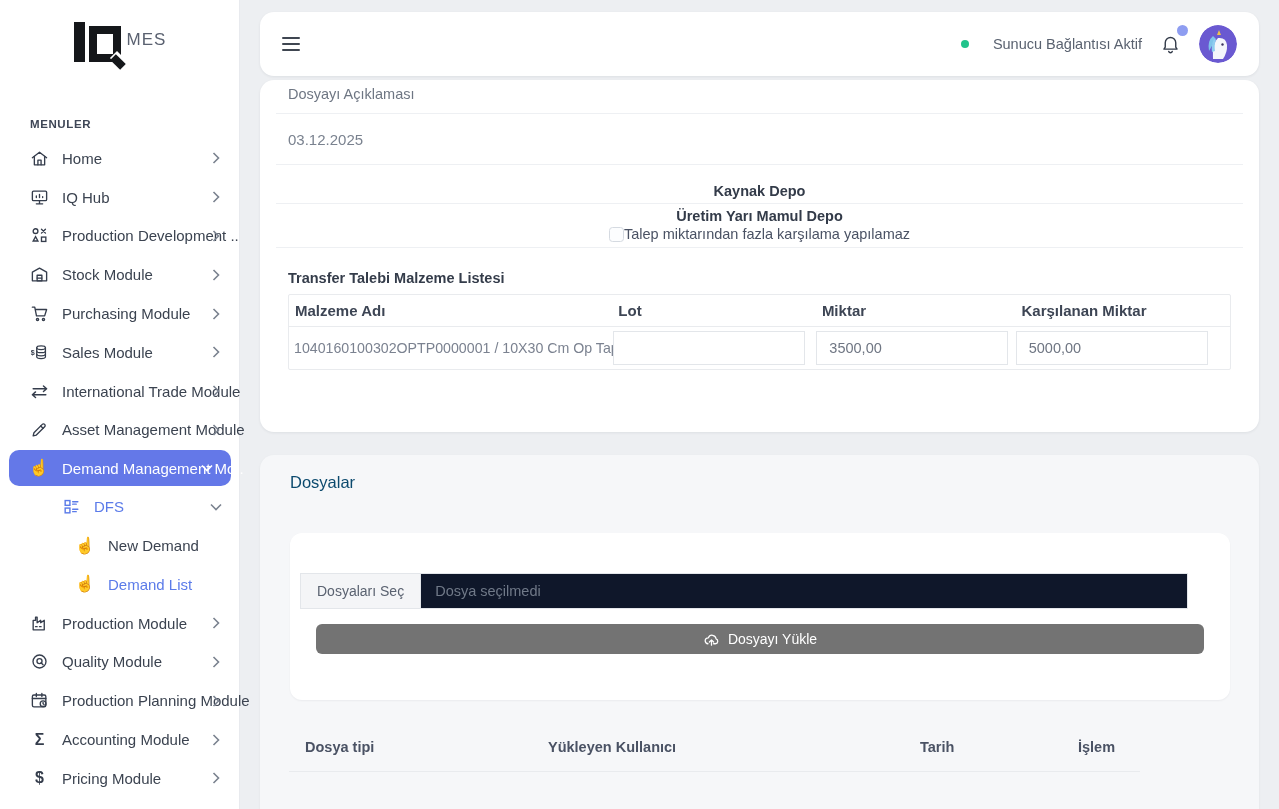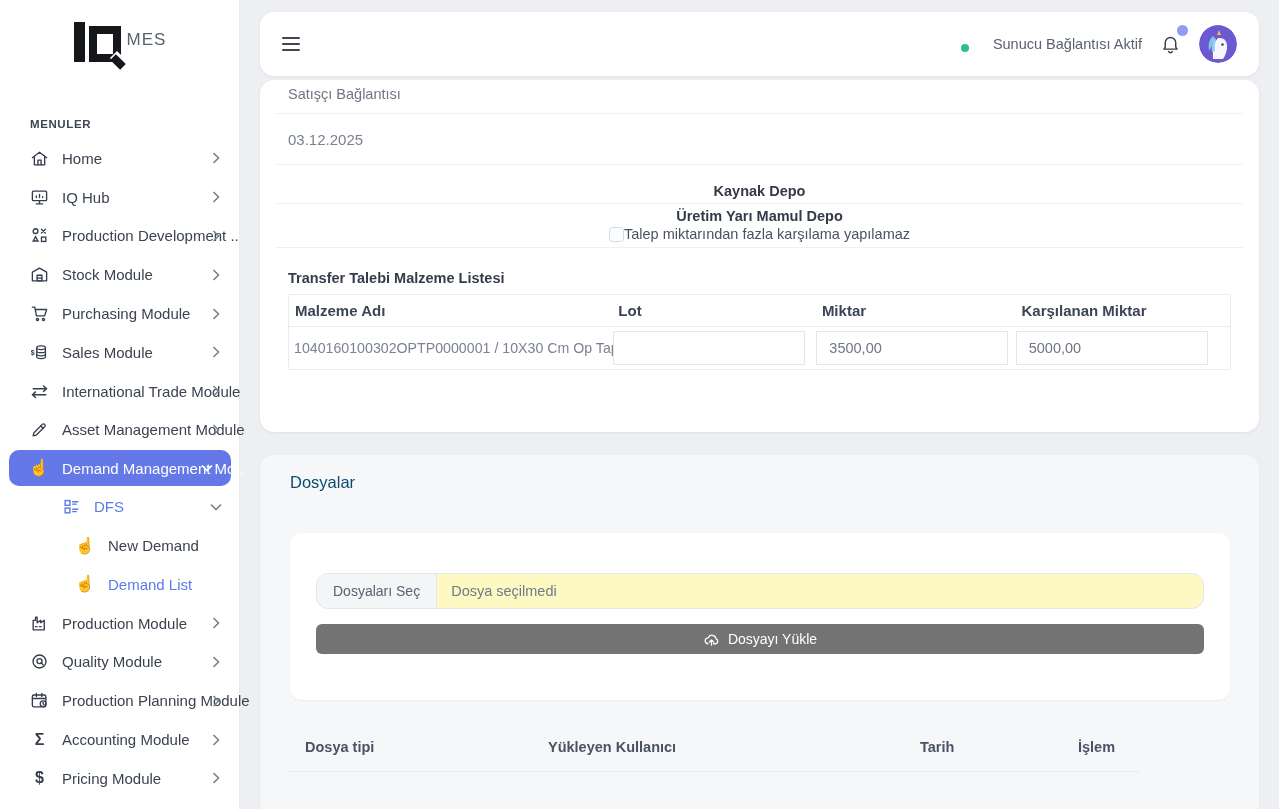--- a/index.html
+++ b/index.html
@@ -39,21 +39,21 @@
   .mi.sub1 .ic { color:#5b7be9; }
   .mi.sub2 { padding-left:76px; }
   .mi.blue { color:#5b7be9; }
   .mi.blue .ic, .mi.blue .glyph { color:#5b7be9; }
   
   .card { position:absolute; background:#ffffff; border-radius:14px; box-shadow:0 1px 3px rgba(16,24,40,.07); }
   .topbar { left:260px; top:12px; width:999px; height:64px; display:flex; align-items:center; padding:0 22px; }
   .burger { width:18px; height:14px; display:flex; flex-direction:column; justify-content:space-between; cursor:pointer; }
   .burger span { display:block; height:2.4px; background:#3f4651; border-radius:1px; }
   .topbar-right { margin-left:auto; display:flex; align-items:center; gap:18px; }
-  .server-status { display:flex; align-items:flex-end; gap:24px; font-size:14.5px; color:#5a6270; }
+  .server-status { display:flex; align-items:center; gap:24px; font-size:14.5px; color:#5a6270; }
   .dot-green { width:8px; height:8px; border-radius:50%; background:#21c38b; }
   .bell-wrap { position:relative; display:flex; cursor:pointer; }
   .notif-dot { position:absolute; right:-7px; top:-8px; width:11px; height:11px; border-radius:50%; background:#8e9df1; }
   .avatar { width:38px; height:38px; border-radius:50%; overflow:hidden; cursor:pointer; flex:none; }
   
   .form-card { left:260px; top:80px; width:999px; height:352px; }
   .hr { position:absolute; left:16px; right:16px; height:1px; background:#eef0f3; }
   .lbl { position:absolute; left:28px; font-size:14.5px; color:#6e7683; }
   .center-line { position:absolute; left:0; width:100%; text-align:center; font-size:14.5px; }
   .bold-dark { font-weight:bold; color:#333b49; }
@@ -65,21 +65,21 @@
   .mtable .th { font-size:15px; font-weight:600; color:#3d4554; padding-left:6px; }
   .mtable .trow { display:flex; height:42px; align-items:center; }
   .c1 { width:324px; } .c2 { width:204px; } .c3 { width:200px; } .c4 { width:215px; }
   .cell-text { font-size:14.2px; color:#7b8290; padding-left:5px; white-space:nowrap; }
   .inp { height:34px; border:1px solid #e3e6ea; border-radius:0; font-size:14.5px; color:#6f7683;
          padding:0 12px; width:192px; outline:none; background:#fff; font-family:"Liberation Sans",sans-serif; }
   
   .files-card { position:absolute; left:260px; top:455px; width:999px; height:354px; background:#f6f7f9; border-radius:14px 14px 0 0; box-shadow:0 1px 3px rgba(16,24,40,.05); }
   .files-title { position:absolute; left:30px; top:18px; font-size:16.5px; color:#0c4a6e; }
   .upload-card { position:absolute; left:30px; top:78px; width:940px; height:167px; background:#ffffff; border-radius:12px; box-shadow:0 1px 2px rgba(16,24,40,.05); }
-  .file-input { position:absolute; left:26px; top:40px; width:888px; height:36px; border:1px solid #e3e6ea; border-radius:12px; display:flex; align-items:center; overflow:hidden; background:#fef9c3; cursor:pointer; }
+  .file-input { position:absolute; left:10px; top:40px; width:888px; height:36px; border:1px solid #e3e6ea; border-radius:0; display:flex; align-items:center; overflow:hidden; background:#0f172a; cursor:pointer; }
   .file-btn { height:100%; display:flex; align-items:center; padding:0 16px; background:#f4f5f7; border-right:1px solid #e3e6ea; font-size:14px; color:#5a6270; }
   .file-none { font-size:14.5px; color:#707988; padding-left:14px; }
   .upload-btn { position:absolute; left:26px; top:91px; width:888px; height:30px; background:#737373; border:none; border-radius:6px;
     color:#ffffff; font-size:14px; font-family:"Liberation Sans",sans-serif; display:flex; align-items:center; justify-content:center; gap:8px; cursor:pointer; }
   .ftable-h { position:absolute; font-size:14.5px; font-weight:600; color:#4a5264; top:284px; }
   .f-div { position:absolute; left:29px; width:851px; top:316px; height:1px; background:#e9ebee; }
 </style>
 </head>
 <body>
 
@@ -354,21 +354,21 @@
         <path d="M14 34 Q13 18 19 13 Q27 12 28 20 Q28.5 27 24 34 Z" fill="#f4f6fb"></path>
         <path d="M18 10 L20 5 L22 10 Z" fill="#f0c24a"></path>
         <circle cx="23.5" cy="19.5" r="1.2" fill="#3c3560"></circle>
         <path d="M15 14 Q12 20 13 27 L16 26 Q15 19 17 15 Z" fill="#8fcdf0"></path>
       </svg>
     </div>
   </div>
 </header>
 
 <section class="card form-card">
-  <div class="lbl" style="top:6px">Satışçı Bağlantısı</div>
+  <div class="lbl" style="top:6px">Dosyayı Açıklaması</div>
   <div class="hr" style="top:33px"></div>
   <div class="lbl" style="top:51px; color:#7a828f; font-size:15px;">03.12.2025</div>
   <div class="hr" style="top:84px"></div>
   <div class="center-line bold-dark" style="top:103px">Kaynak Depo</div>
   <div class="hr" style="top:123px"></div>
   <div class="center-line bold-dark" style="top:128px">Üretim Yarı Mamul Depo</div>
   <div class="chk-row">
     <span class="chk"></span>
     <span>Talep miktarından fazla karşılama yapılamaz</span>
   </div>

